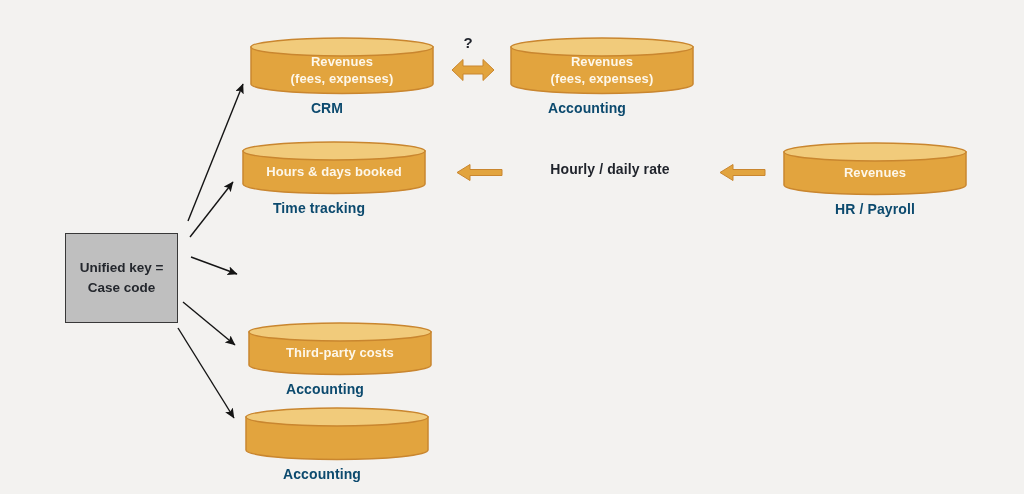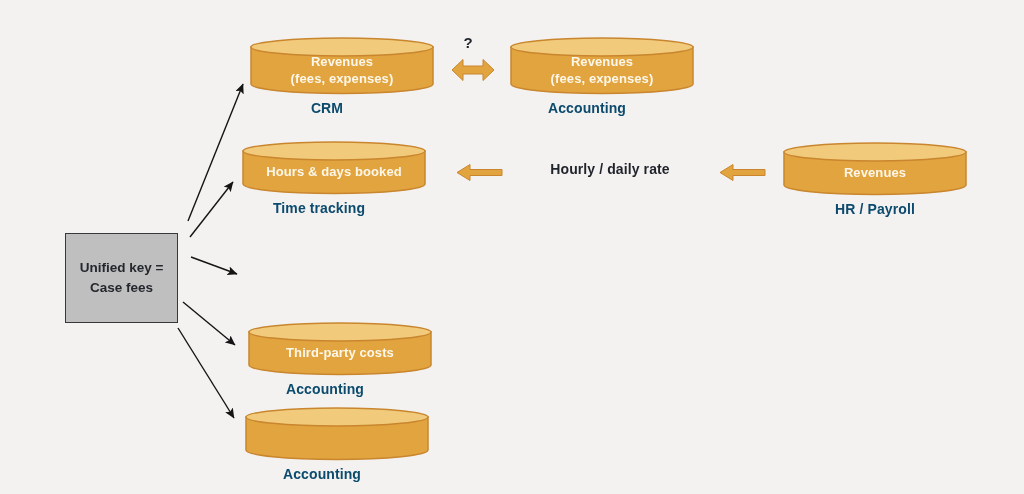--- a/index.html
+++ b/index.html
@@ -68,21 +68,21 @@
       <line x1="178" y1="328" x2="234" y2="418" marker-end="url(#ah)"></line>
     </g>
 
     <polygon points="452,70 463,59.5 463,66 483,66 483,59.5 494,70 483,80.5 483,74 463,74 463,80.5" fill="#E2A43E" stroke="#C9862F" stroke-width="1"></polygon>
     <polygon points="457,172.5 470,164.5 470,169.5 502,169.5 502,175.5 470,175.5 470,180.5" fill="#E2A43E" stroke="#C9862F" stroke-width="1"></polygon>
     <polygon points="720,172.5 733,164.5 733,169.5 765,169.5 765,175.5 733,175.5 733,180.5" fill="#E2A43E" stroke="#C9862F" stroke-width="1"></polygon>
   </svg>
 
   <div class="key-box">
     <span>Unified key =</span>
-    <span>Case fees</span>
+    <span>Case code</span>
   </div>
 
   <div class="qmark">?</div>
 
   <div class="rate">Hourly / daily rate</div>
 
   <div class="cyl h57" style="left:250px;top:37px;">
     <svg width="184" height="58" viewBox="0 0 184 58">
       <path d="M1 10 V47 A91 9.5 0 0 0 183 47 V10 Z" fill="#E2A43E" stroke="#C9862F" stroke-width="1.5"></path>
       <ellipse cx="92" cy="10" rx="91" ry="9" fill="#F1CB7B" stroke="#C9862F" stroke-width="1.5"></ellipse>

